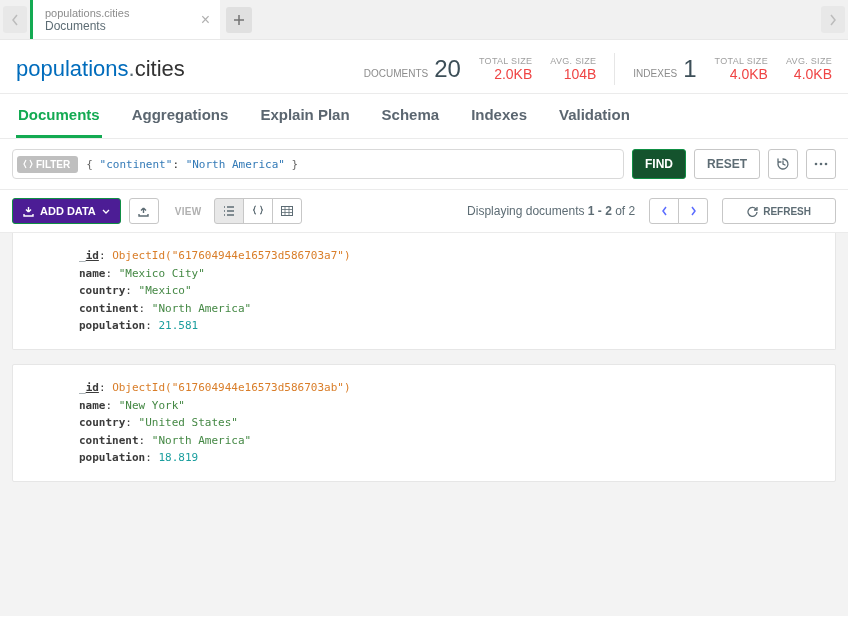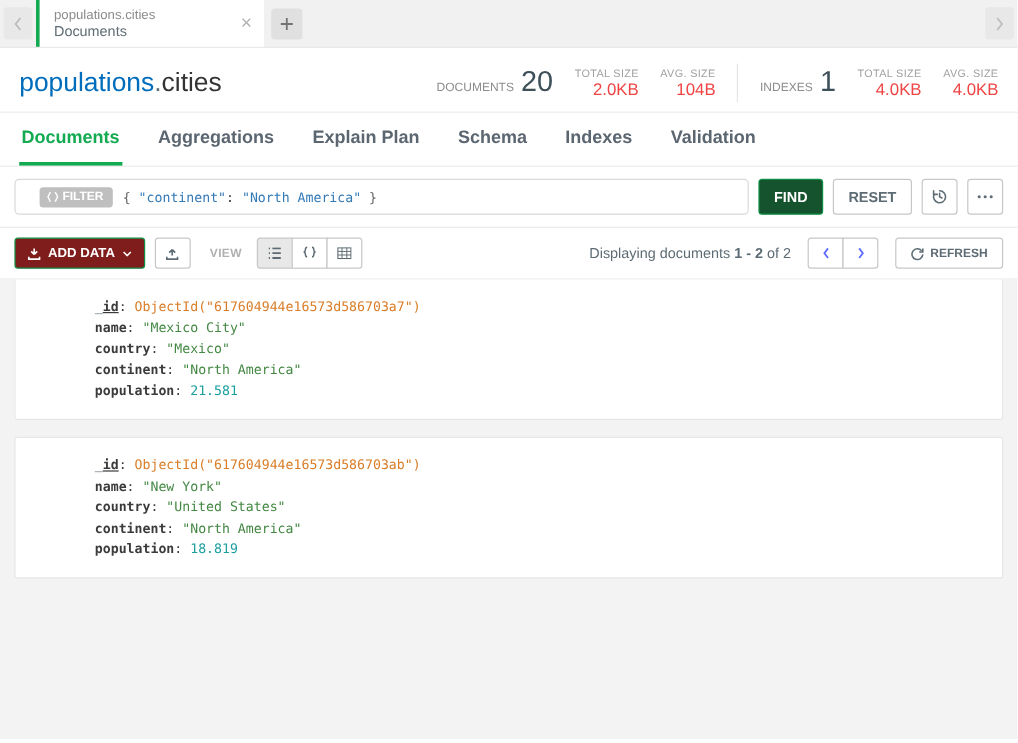--- a/index.html
+++ b/index.html
@@ -119,21 +119,21 @@
       height: 30px;
       overflow: hidden;
     }
     .filter-badge {
       background: #bfbfbf;
       color: #fff;
       font-size: 10px;
       font-weight: 700;
       padding: 3px 8px 3px 6px;
       border-radius: 3px;
-      margin-left: 20px;
+      margin-left: 4px;
       display: flex;
       align-items: center;
       gap: 3px;
     }
     .filter-input {
       flex: 1;
       border: none;
       outline: none;
       font-family: "Menlo", "Consolas", monospace;
       font-size: 11px;
@@ -177,21 +177,21 @@
     
     .toolbar {
       display: flex;
       align-items: center;
       padding: 8px 12px;
       gap: 8px;
       border-bottom: 1px solid #ebebeb;
       background: #fff;
     }
     .add-btn {
-      background: #7f1d1d;
+      background: #4c1d95;
       color: #fff;
       border: 1px solid #0f8f44;
       border-radius: 3px;
       height: 26px;
       padding: 0 10px;
       font-size: 11px;
       font-weight: 700;
       display: flex;
       align-items: center;
       gap: 6px;
@@ -213,21 +213,21 @@
     .view-toggle .small-btn.active { background: #e8e8e8; }
 
     .doc-count { margin-left: auto; font-size: 12px; color: #5d6c74; }
     .doc-count b { font-weight: 700; }
     .pager { display: flex; margin: 0 6px; }
     .pager .small-btn { color: #5b6cff; }
     .refresh-btn {
       border: 1px solid #c7c7c7;
       border-radius: 3px;
       height: 26px;
-      padding: 0 12px;
+      padding: 0 24px;
       display: flex; align-items: center; gap: 5px;
       font-size: 10px; color: #5d6c74; font-weight: 600;
     }
 
     
     .doc-area {
       background: #f3f3f3;
       padding: 0 12px;
       height: calc(619px - 40px - 54px - 48px - 50px - 44px);
       overflow: auto;

